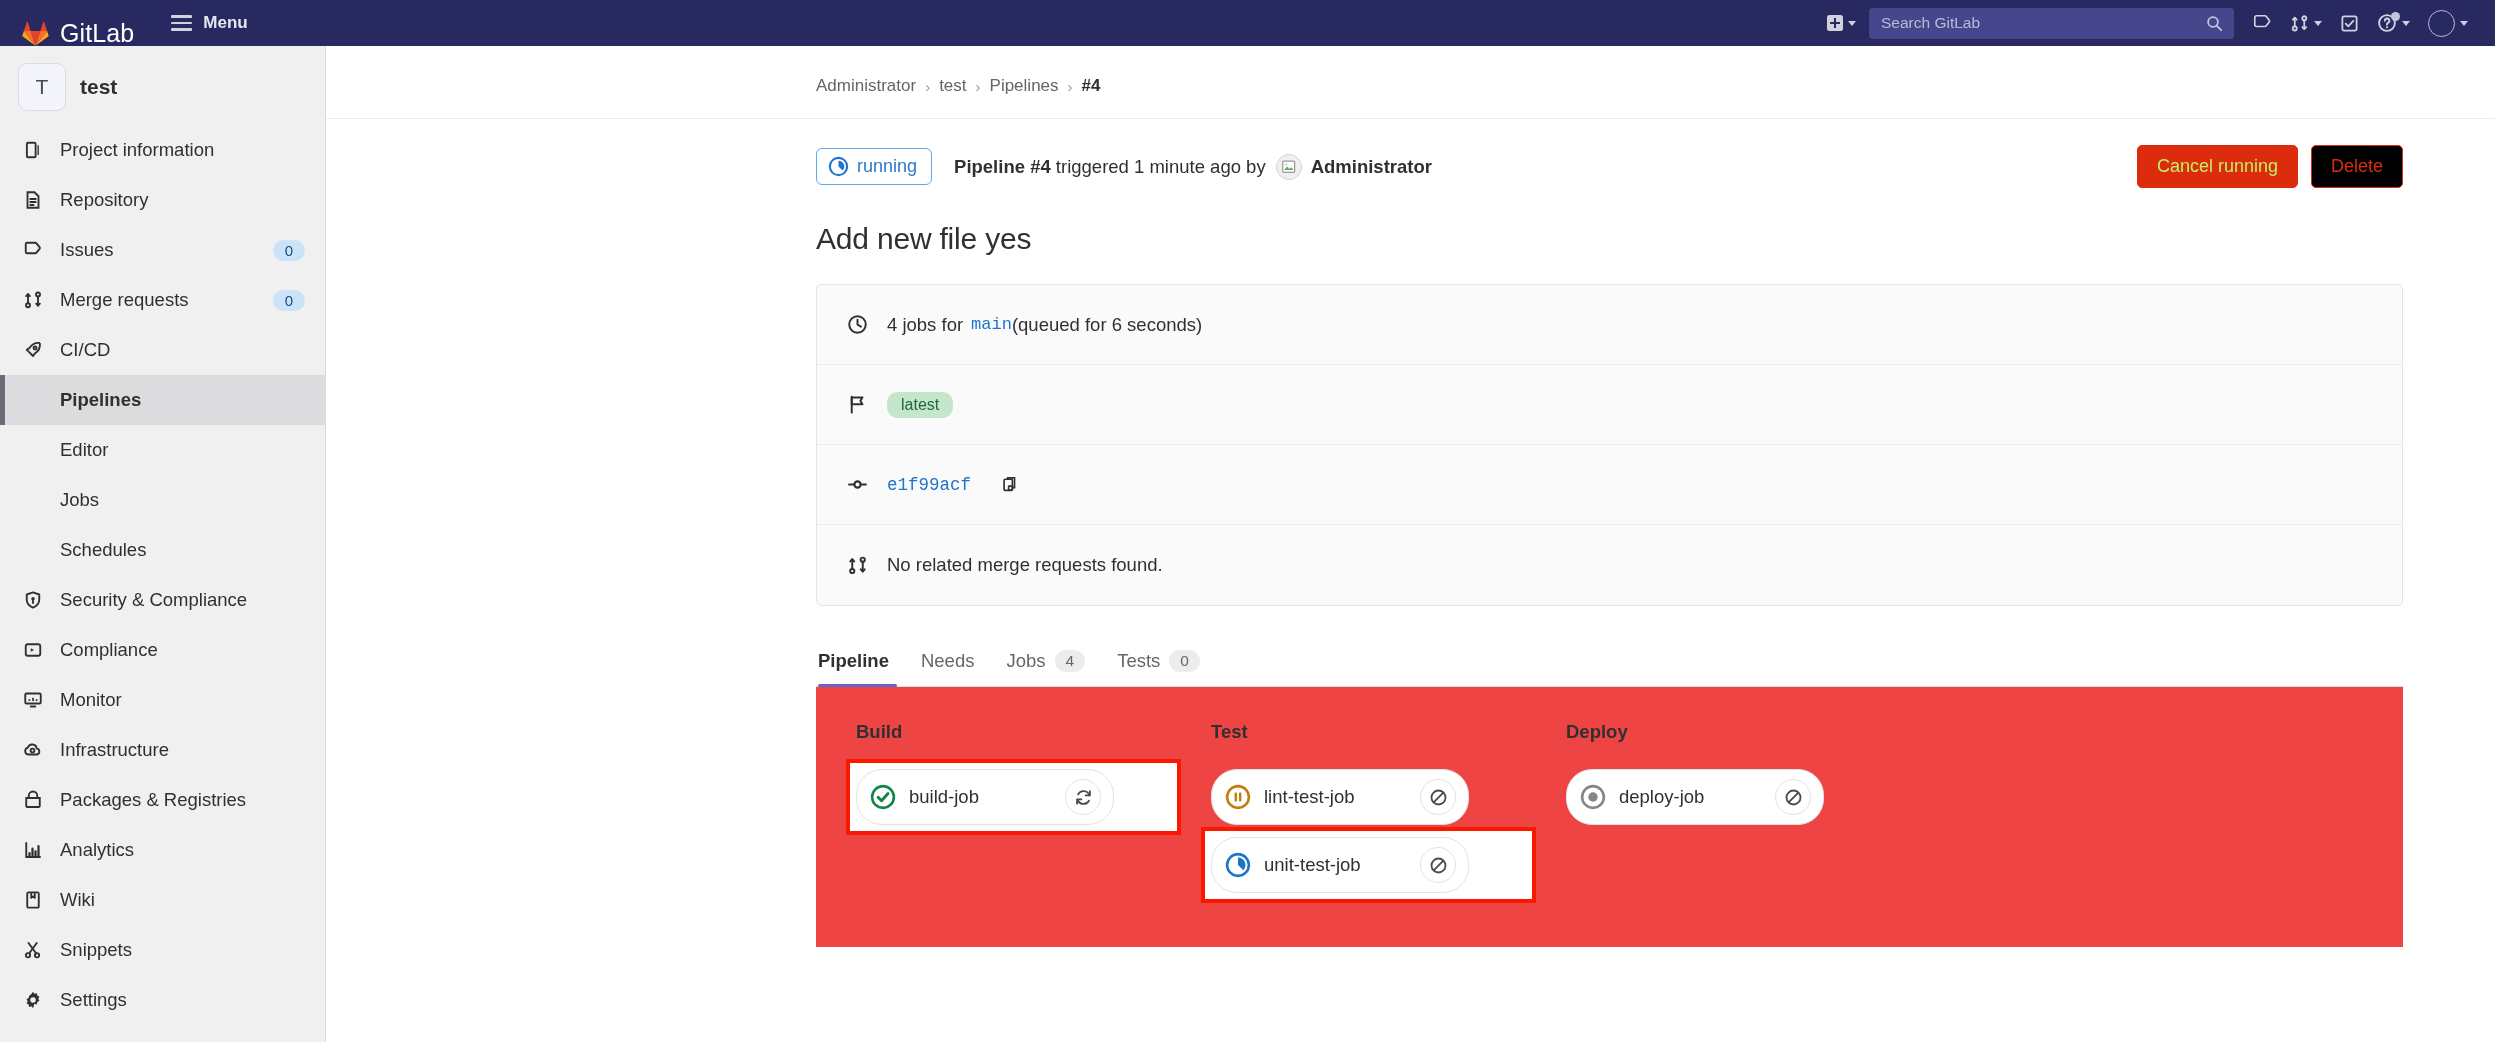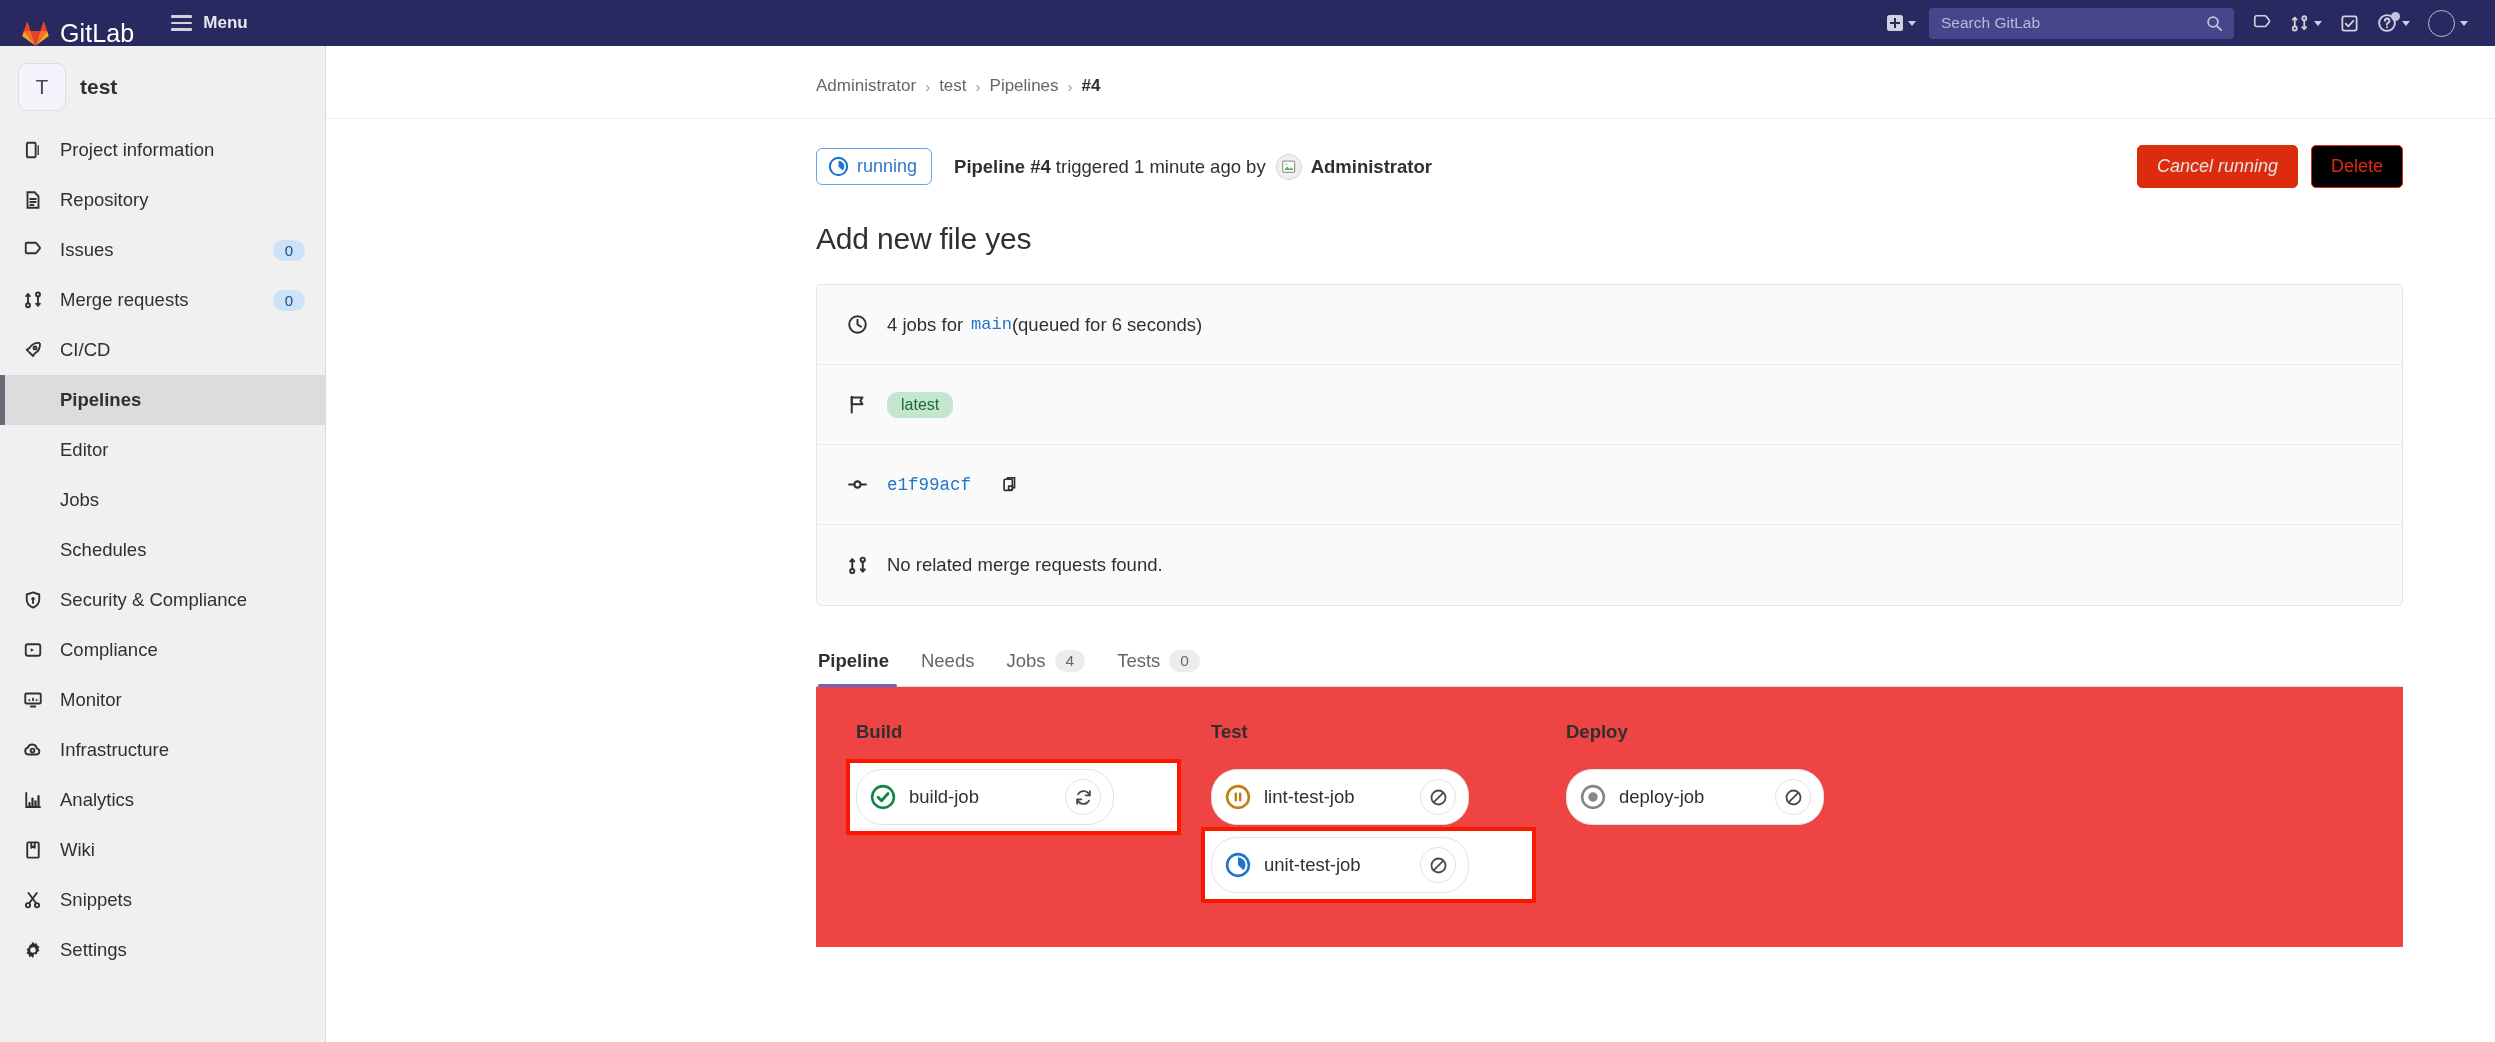--- a/index.html
+++ b/index.html
@@ -32,21 +32,21 @@
   .caret { width: 0; height: 0; border-left: 4.5px solid transparent;
            border-right: 4.5px solid transparent; border-top: 5.5px solid #cfcfe2; }
   .plus-sq { width: 16px; height: 16px; background: #d2d2de; border-radius: 2.5px;
              position: relative; }
   .plus-sq::before, .plus-sq::after { content:""; position:absolute; background:#292961; }
   .plus-sq::before { left: 7px; top: 3px; width: 2px; height: 10px; }
   .plus-sq::after  { top: 7px; left: 3px; height: 2px; width: 10px; }
 
   .search-wrap { position: relative; margin: 0 10px 0 4px; }
   .search-input {
-    width: 305px; height: 31px; border-radius: 4px; border: none;
+    width: 365px; height: 31px; border-radius: 4px; border: none;
     background: #46468c; color: #fff; font-size: 15.5px;
     padding: 0 34px 0 12px; font-family: inherit; outline: none;
   }
   .search-input::placeholder { color: #b9b9d6; }
   .search-ico { position: absolute; right: 11px; top: 7px; pointer-events: none; }
 
   .ico-svg { display: block; }
   .help-wrap { position: relative; display:flex; }
   .help-dot {
     position: absolute; top: -1px; right: -3px; width: 9px; height: 9px;
@@ -122,21 +122,21 @@
     background: #f0f0f0; border: 1px solid #d4d4d4; display:flex;
     align-items:center; justify-content:center; overflow: hidden;
   }
   .trig-name { font-weight: 700; color: #303030; cursor: pointer; }
 
   .hdr-actions { margin-left: auto; display: flex; gap: 13px; padding-right: 92px; }
   .btn {
     font-size: 18px; border-radius: 5px; padding: 10px 19px;
     cursor: pointer; font-family: inherit; border: 1px solid transparent;
   }
-  .btn-danger { background: #dd2b0e; color: #e5e5e5; border-color: #dd2b0e; font-style: italic; }
+  .btn-danger { background: #dd2b0e; color: #bef264; border-color: #dd2b0e; }
   .btn-danger-outline { background: #000000; color: #dd2b0e; border-color: #dd2b0e; }
 
   .page-title {
     font-size: 30px; font-weight: 400; color: #303030;
     padding: 34px 0 0 490px; letter-spacing: -.2px;
   }
 
   .info-card {
     margin: 28px 92px 0 490px; border: 1px solid #e4e4e4; border-radius: 5px;
     background: #fafafa; overflow: hidden;
@@ -387,20 +387,29 @@
     <div class="nav-item">
       <span class="ni-ico">
         <svg width="20" height="20" viewBox="0 0 16 16" fill="none" stroke="#303030" stroke-width="1.5">
           <path d="M4.2 11.6a2.8 2.8 0 0 1-.3-5.5 3.6 3.6 0 0 1 7 .6 2.5 2.5 0 0 1 .3 4.9z" stroke-linejoin="round"></path>
           <circle cx="7.6" cy="8.4" r="1.5"></circle>
         </svg>
       </span>
       <span class="ni-label">Infrastructure</span>
     </div>
 
+    <div class="nav-item">
+      <span class="ni-ico">
+        <svg width="20" height="20" viewBox="0 0 16 16" fill="none" stroke="#303030" stroke-width="1.5">
+          <path d="M2.6 6.4h10.8v6.4a.8.8 0 0 1-.8.8H3.4a.8.8 0 0 1-.8-.8z"></path>
+          <path d="M4.6 6.4V4.6a3.4 3.4 0 0 1 6.8 0v1.8" stroke-linejoin="round"></path>
+        </svg>
+      </span>
+      <span class="ni-label">Packages &amp; Registries</span>
+    </div>
 
     <div class="nav-item">
       <span class="ni-ico">
         <svg width="20" height="20" viewBox="0 0 16 16" fill="none" stroke="#303030" stroke-width="1.5">
           <path d="M2.6 2.4v11.2h11" stroke-linecap="round"></path>
           <path d="M5.2 10.4v2.2M7.6 6.8v5.8M10 9v3.6M12.4 4.8v7.8" stroke-linecap="round" stroke-width="1.8"></path>
         </svg>
       </span>
       <span class="ni-label">Analytics</span>
     </div>

